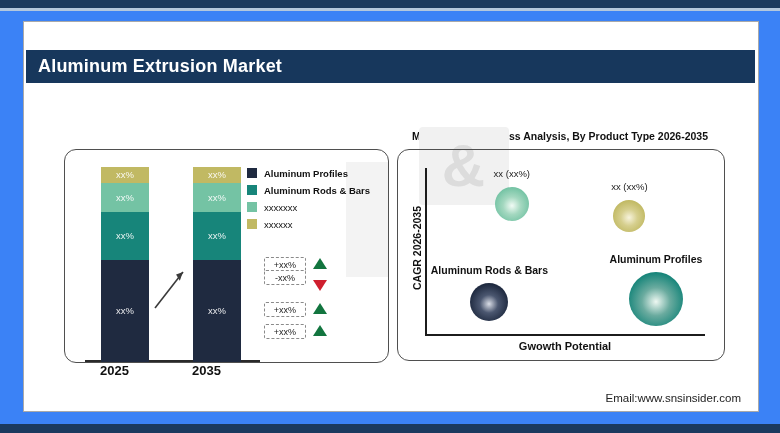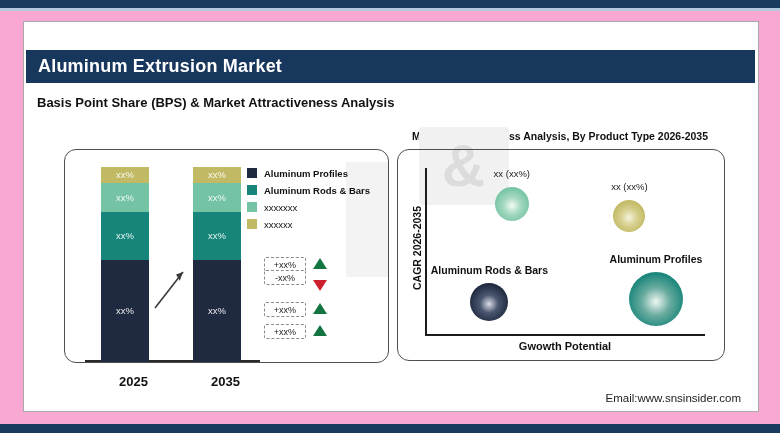--- a/index.html
+++ b/index.html
@@ -1,17 +1,17 @@
 <!DOCTYPE html>
 <html><head>
 <meta charset="utf-8">
 <style>
   html,body{margin:0;padding:0;}
   body{font-family:"Liberation Sans",sans-serif;background:#ffffff;}
-  .stage{position:relative;width:780px;height:433px;background:#f9a8d4;overflow:hidden;text-decoration:underline;}
+  .stage{position:relative;width:780px;height:433px;background:#3b82f6;overflow:hidden;text-decoration:underline;}
   .abs{position:absolute;}
   
   .top-strip{left:0;top:0;width:780px;height:8px;background:#1b3a5f;}
   .top-strip-line{left:0;top:8px;width:780px;height:3px;background:#b3c7dd;}
   .bottom-strip{left:0;top:424px;width:780px;height:9px;background:#1b3a5f;}
   
   .container{left:23px;top:21px;width:734px;height:389px;background:#fff;border:1px solid #a9a9a9;}
   .title-bar{left:2px;top:28px;width:729px;height:33px;background:#17375c;display:flex;align-items:center;}
   .title-bar span{color:#fff;font-size:18px;font-weight:bold;padding-left:12px;letter-spacing:.2px;}
   .subtitle{left:13px;top:73px;font-size:13px;font-weight:bold;color:#111;}
@@ -24,21 +24,21 @@
   
   .watermark{left:322px;top:105px;width:235px;height:200px;display:flex;flex-direction:column;align-items:center;justify-content:flex-start;pointer-events:none;z-index:0;}
   .wm-box{width:90px;height:78px;background:#f1f1f1;display:flex;align-items:center;justify-content:center;border-radius:4px;}
   .wm-amp{font-size:60px;font-weight:bold;color:#dcdcdc;line-height:1;}
   .wm-text{margin-top:8px;font-size:30px;font-weight:bold;color:#e3e3e3;letter-spacing:7px;}
   .wm-side{left:322px;top:140px;width:42px;height:115px;background:#f3f3f3;z-index:0;}
   
   .bar{bottom:0;width:48px;display:flex;flex-direction:column;z-index:2;border-radius:16px;}
   .bar-seg{width:100%;display:flex;align-items:center;justify-content:center;}
   .bar-seg span{color:rgba(255,255,255,.9);font-size:9.5px;}
-  .cat-label{top:352px;width:48px;text-align:right;font-size:13px;font-weight:bold;color:#111;}
+  .cat-label{top:341px;width:48px;text-align:left;font-size:13px;font-weight:bold;color:#111;}
   .axis-base{left:20px;bottom:0px;width:175px;height:2px;background:#2a2a2a;z-index:1;}
   .legend-item{left:182px;height:12px;display:flex;align-items:center;z-index:2;}
   .legend-swatch{width:10px;height:10px;margin-right:7px;flex:none;}
   .legend-label{font-size:9.5px;color:#111;white-space:nowrap;}
   .delta-box{left:199px;width:40px;height:13px;border:1.5px dashed #8a8a8a;border-radius:2px;display:flex;align-items:center;justify-content:center;font-size:9px;color:#222;background:#fff;z-index:2;}
   .tri{width:0;height:0;z-index:2;}
   .tri.up{border-left:7px solid transparent;border-right:7px solid transparent;border-bottom:11px solid #12753f;}
   .tri.down{border-left:7px solid transparent;border-right:7px solid transparent;border-top:11px solid #cf1f2e;}
   .arrow-svg{left:84px;top:110px;z-index:2;}
   
@@ -61,21 +61,20 @@
 <body>
 
 <div class="stage">
   <div class="abs top-strip"></div>
   <div class="abs top-strip-line"></div>
 
   <div class="abs container">
     <div class="abs title-bar">
       <span>Aluminum Extrusion Market</span>
     </div>
-    <div class="abs subtitle">Basis Point Share (BPS) &amp; Market Attractiveness Analysis</div>
 
     <div class="abs chart-title right">Market Attractiveness Analysis, By Product Type 2026-2035</div>
 
     <div class="abs wm-side"></div>
     <div class="abs watermark">
       <div class="wm-box">
         <span class="wm-amp">&amp;</span>
       </div>
     </div>
 

